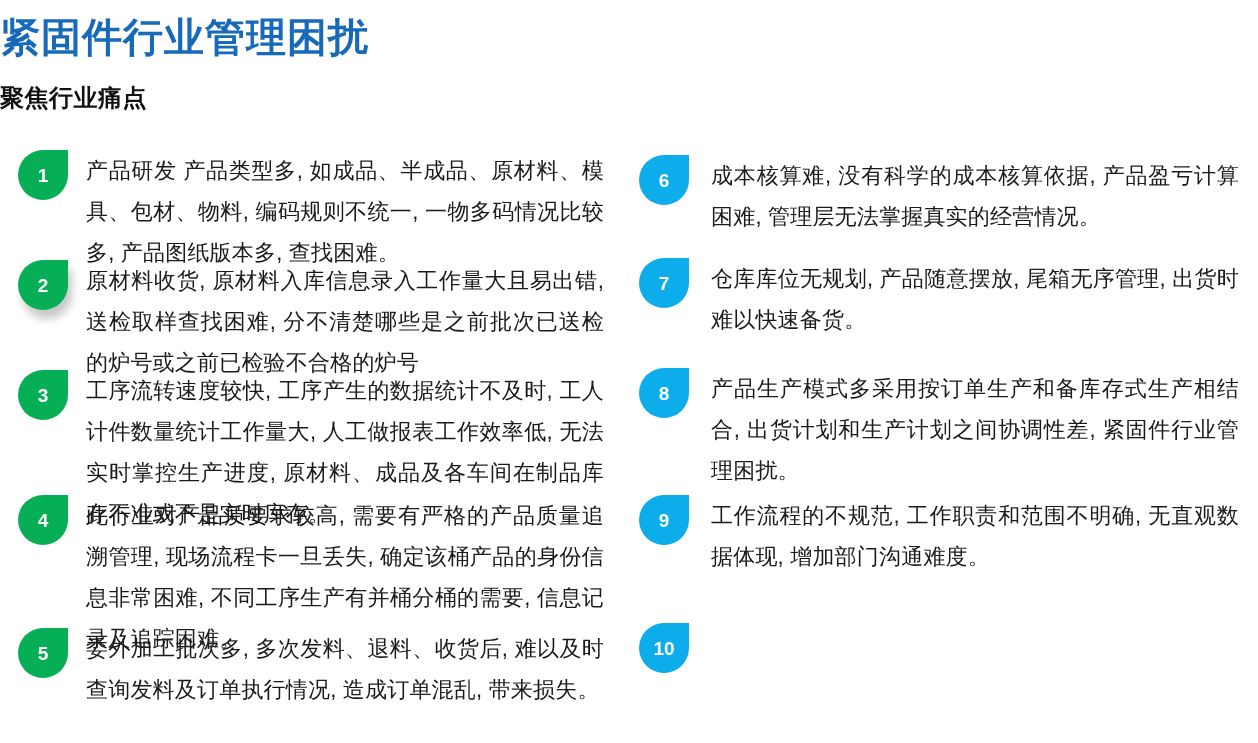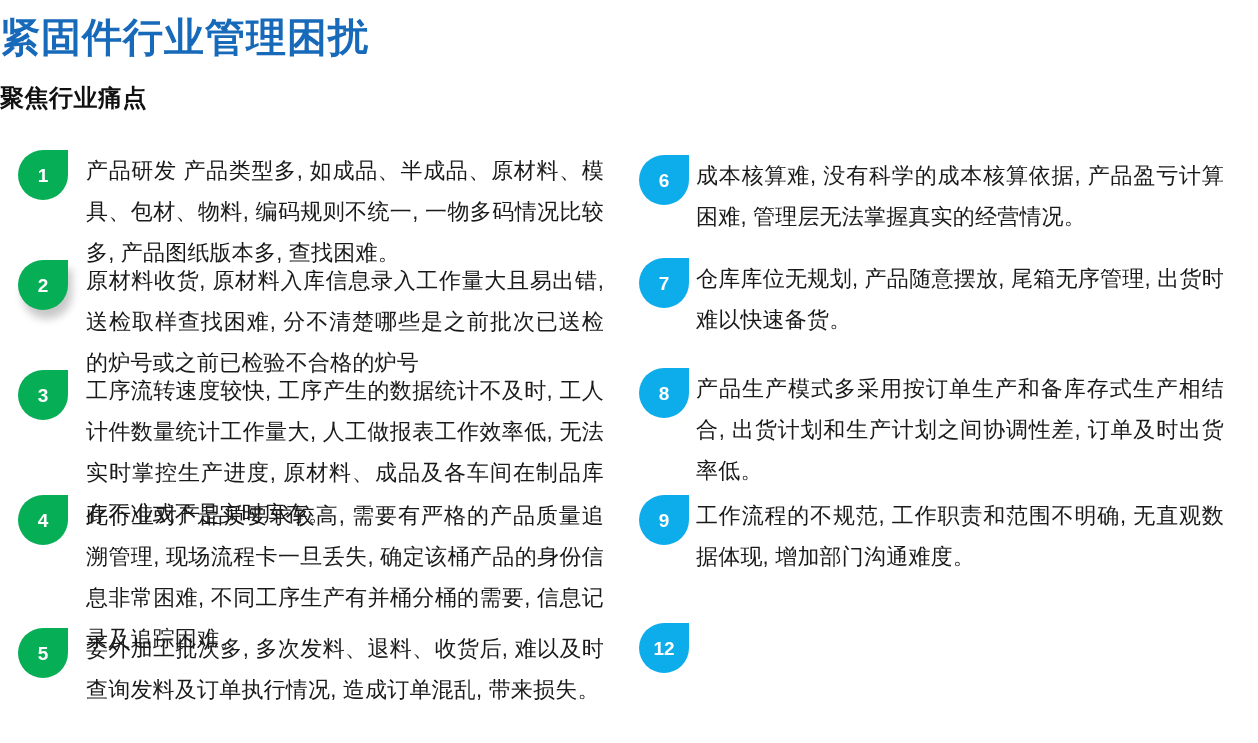--- a/index.html
+++ b/index.html
@@ -105,21 +105,21 @@
   .pt-4 { top: 355px; }
   .pt-5 { top: 488px; }
 
   
   .pt-6  { top: 15px; }
   .pt-7  { top: 118px; }
   .pt-8  { top: 228px; }
   .pt-9  { top: 355px; }
   .pt-10 { top: 483px; }
 
-  .column-right .point-text { margin-left: 7px; }
+  .column-right .point-text { margin-left: 22px; }
 </style>
 </head>
 <body>
 
 <div class="header">
   <h1 class="page-title">紧固件行业管理困扰</h1>
   <div class="page-subtitle">聚焦行业痛点</div>
 </div>
 
 <div class="columns">
@@ -160,27 +160,27 @@
       <div class="point-text">成本核算难, 没有科学的成本核算依据, 产品盈亏计算困难, 管理层无法掌握真实的经营情况。</div>
     </div>
 
     <div class="point pt-7">
       <div class="badge blue">7</div>
       <div class="point-text">仓库库位无规划, 产品随意摆放, 尾箱无序管理, 出货时难以快速备货。</div>
     </div>
 
     <div class="point pt-8">
       <div class="badge blue">8</div>
-      <div class="point-text">产品生产模式多采用按订单生产和备库存式生产相结合, 出货计划和生产计划之间协调性差, 订单及时出货率低。</div>
+      <div class="point-text">产品生产模式多采用按订单生产和备库存式生产相结合, 出货计划和生产计划之间协调性差, 紧固件行业管理困扰。</div>
     </div>
 
     <div class="point pt-9">
       <div class="badge blue">9</div>
       <div class="point-text">工作流程的不规范, 工作职责和范围不明确, 无直观数据体现, 增加部门沟通难度。</div>
     </div>
 
     <div class="point pt-10">
-      <div class="badge blue">12</div>
+      <div class="badge blue">10</div>
     </div>
 
   </div>
 
 </div>
 
 </body></html>

